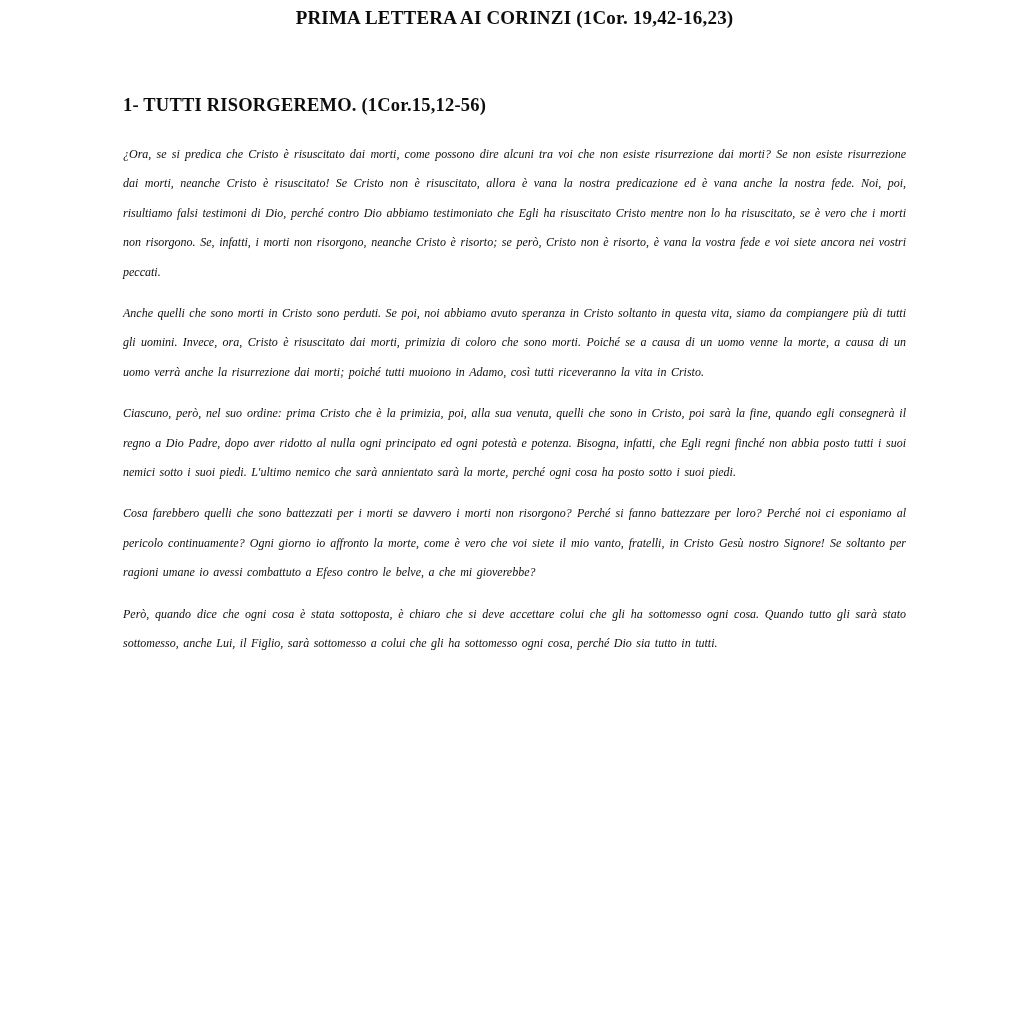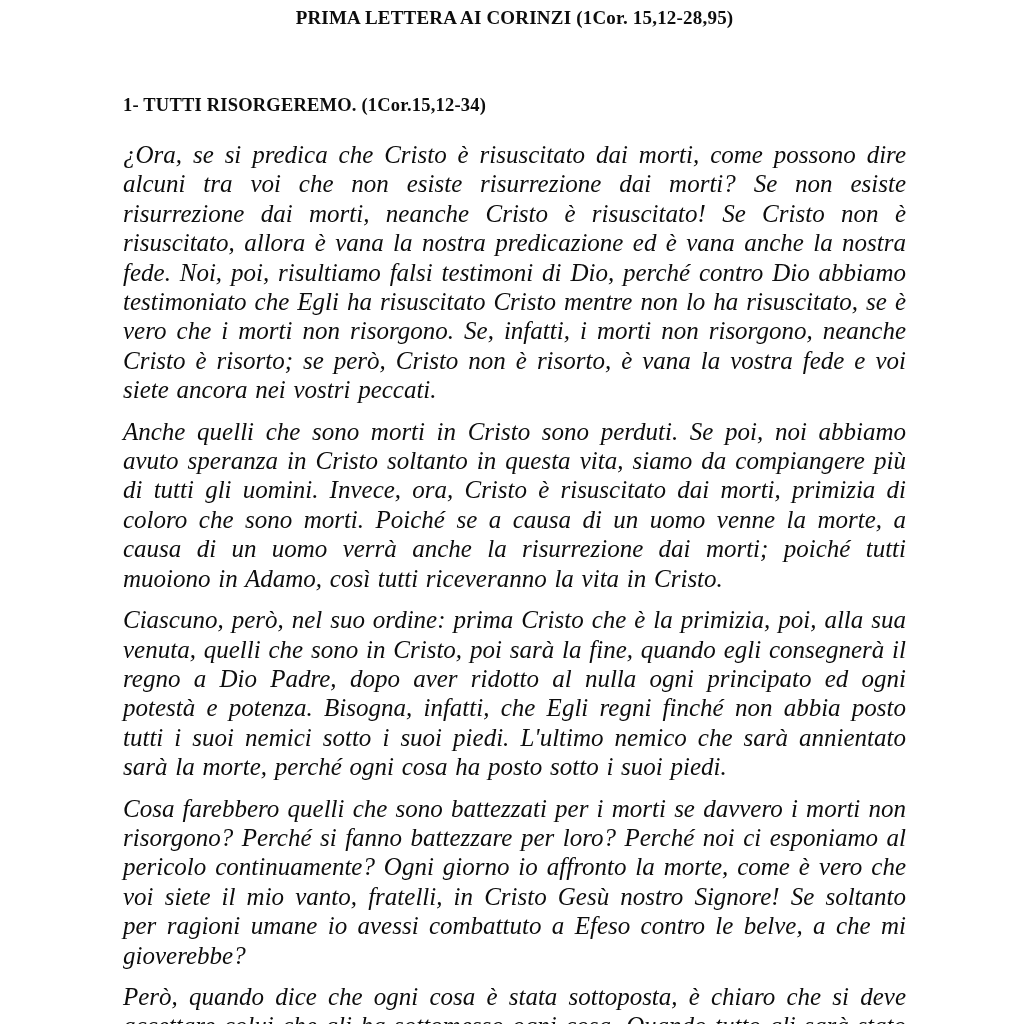--- a/index.html
+++ b/index.html
@@ -26,37 +26,37 @@
     margin: 0;
   }
   .section-heading {
     font-size: 18.5px;
     font-weight: bold;
     letter-spacing: 0.2px;
     margin: 66px 0 0 0;
   }
   .body-text p {
     font-style: italic;
-    font-size: 25px;
+    font-size: 12px;
     line-height: 29.4px;
     text-align: justify;
     margin: 12px 0 8px 0;
     word-spacing: 1.5px;
   }
   .body-text p:first-child {
     margin-top: 24px;
   }
 </style>
 </head>
 <body>
 
 <div class="page">
-  <h1 class="doc-title">PRIMA LETTERA AI CORINZI (1Cor. 15,12-28,95)</h1>
+  <h1 class="doc-title">PRIMA LETTERA AI CORINZI (1Cor. 19,42-16,23)</h1>
 
-  <h2 class="section-heading">1- TUTTI RISORGEREMO. (1Cor.15,12-34)</h2>
+  <h2 class="section-heading">1- TUTTI RISORGEREMO. (1Cor.15,12-56)</h2>
 
   <div class="body-text">
     <p>¿Ora, se si predica che Cristo è risuscitato dai morti, come possono dire alcuni tra voi che non esiste risurrezione dai morti? Se non esiste risurrezione dai morti, neanche Cristo è risuscitato! Se Cristo non è risuscitato, allora è vana la nostra predicazione ed è vana anche la nostra fede. Noi, poi, risultiamo falsi testimoni di Dio, perché contro Dio abbiamo testimoniato che Egli ha risuscitato Cristo mentre non lo ha risuscitato, se è vero che i morti non risorgono. Se, infatti, i morti non risorgono, neanche Cristo è risorto; se però, Cristo non è risorto, è vana la vostra fede e voi siete ancora nei vostri peccati.</p>
     <p>Anche quelli che sono morti in Cristo sono perduti. Se poi, noi abbiamo avuto speranza in Cristo soltanto in questa vita, siamo da compiangere più di tutti gli uomini. Invece, ora, Cristo è risuscitato dai morti, primizia di coloro che sono morti. Poiché se a causa di un uomo venne la morte, a causa di un uomo verrà anche la risurrezione dai morti; poiché tutti muoiono in Adamo, così tutti riceveranno la vita in Cristo.</p>
     <p>Ciascuno, però, nel suo ordine: prima Cristo che è la primizia, poi, alla sua venuta, quelli che sono in Cristo, poi sarà la fine, quando egli consegnerà il regno a Dio Padre, dopo aver ridotto al nulla ogni principato ed ogni potestà e potenza. Bisogna, infatti, che Egli regni finché non abbia posto tutti i suoi nemici sotto i suoi piedi. L'ultimo nemico che sarà annientato sarà la morte, perché ogni cosa ha posto sotto i suoi piedi.</p>
     <p>Cosa farebbero quelli che sono battezzati per i morti se davvero i morti non risorgono? Perché si fanno battezzare per loro? Perché noi ci esponiamo al pericolo continuamente? Ogni giorno io affronto la morte, come è vero che voi siete il mio vanto, fratelli, in Cristo Gesù nostro Signore! Se soltanto per ragioni umane io avessi combattuto a Efeso contro le belve, a che mi gioverebbe?</p>
     <p>Però, quando dice che ogni cosa è stata sottoposta, è chiaro che si deve accettare colui che gli ha sottomesso ogni cosa. Quando tutto gli sarà stato sottomesso, anche Lui, il Figlio, sarà sottomesso a colui che gli ha sottomesso ogni cosa, perché Dio sia tutto in tutti.</p>
   </div>
 </div>
 

